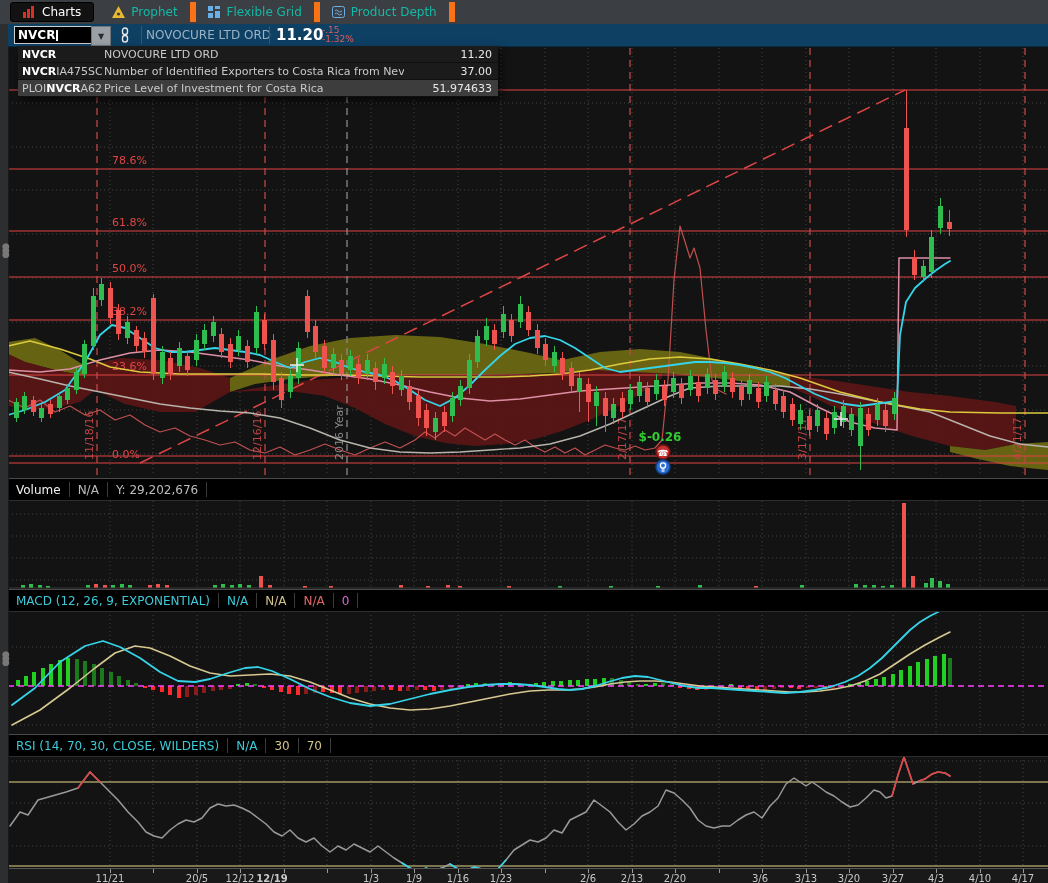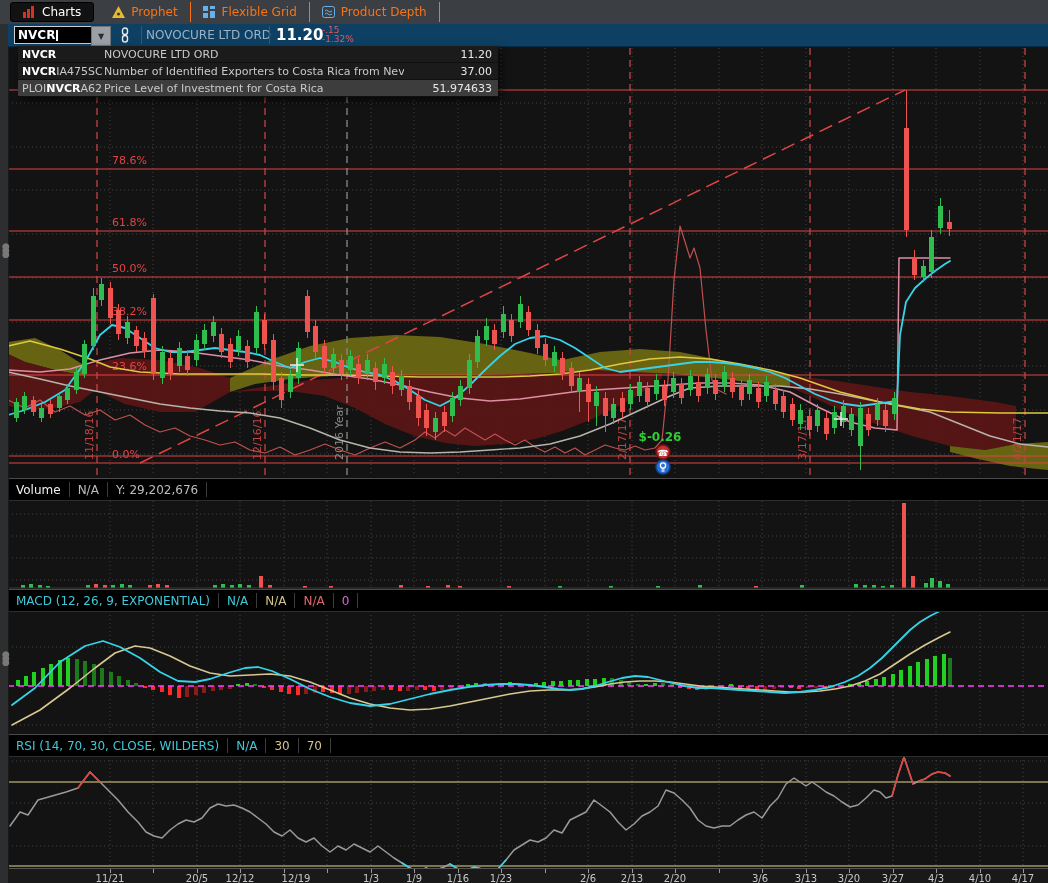--- a/index.html
+++ b/index.html
@@ -4,21 +4,21 @@
 <style>
   html,body{margin:0;padding:0;background:#131313;width:1048px;height:883px;overflow:hidden;
     font-family:"DejaVu Sans","Liberation Sans",sans-serif;}
   .abs{position:absolute;}
   #stage{position:relative;width:1048px;height:883px;background:#131313;}
   
   #leftstrip{left:0;top:0;width:8px;height:883px;background:#2c2e30;border-right:1px solid #1a1a1a;z-index:5;}
   .grip{position:absolute;left:2px;width:4px;color:#787878;font-size:9px;line-height:4px;letter-spacing:0;}
   
   #tabbar{left:0;top:0;width:1048px;height:24px;background:#3b3e42;z-index:6;display:flex;align-items:center;}
-  .tab{display:flex;align-items:center;gap:6px;height:20px;padding:0 12px;color:#f97316;font-size:12px;border-right:1px solid #f97316;cursor:default;}
+  .tab{display:flex;align-items:center;gap:6px;height:20px;padding:0 12px;color:#14b8a6;font-size:12px;border-right:6px solid #f97316;cursor:default;}
   .tab.active{background:#121212;border:1px solid #000;border-radius:3px;margin:0 6px 0 10px;height:18px;color:#fff;}
   .ticon{display:inline-block;width:13px;height:12px;position:relative;}
   
   #symrow{left:8px;top:24px;width:1040px;height:22px;background:#0e4064;z-index:6;border-bottom:1px solid #072b44;}
   #syminput{position:absolute;left:6px;top:2px;width:76px;height:16px;background:#000;border:1px solid #cfcfcf;color:#fff;
     font-size:12px;font-weight:bold;padding:0 3px;display:flex;align-items:center;}
   .caret{display:inline-block;width:2px;height:11px;background:#fff;margin-left:1px;}
   #combobtn{position:absolute;left:83px;top:2px;width:18px;height:18px;background:#9aa0a6;border:1px solid #6f757b;
     color:#2c2c2c;font-size:8px;display:flex;align-items:center;justify-content:center;}
   #linkicon{position:absolute;left:112px;top:3px;}
@@ -726,21 +726,21 @@
 
 <div id="xaxis" class="abs">
       <div class="xtick" style="left: 102px;"></div>
       <div class="xlab" style="left: 102px;">11/21</div>
       <div class="xtick" style="left: 145px;"></div>
       <div class="xtick" style="left: 189px;"></div>
       <div class="xlab" style="left: 189px;">20/5</div>
       <div class="xtick" style="left: 232px;"></div>
       <div class="xlab" style="left: 232px;">12/12</div>
       <div class="xtick" style="left: 276px;"></div>
-      <div class="xlab" style="left: 288px;">12/19</div>
+      <div class="xlab" style="left: 264px; font-weight: bold;">12/19</div>
       <div class="xtick" style="left: 319px;"></div>
       <div class="xtick" style="left: 363px;"></div>
       <div class="xlab" style="left: 363px;">1/3</div>
       <div class="xtick" style="left: 406px;"></div>
       <div class="xlab" style="left: 406px;">1/9</div>
       <div class="xtick" style="left: 450px;"></div>
       <div class="xlab" style="left: 450px;">1/16</div>
       <div class="xtick" style="left: 493px;"></div>
       <div class="xlab" style="left: 493px;">1/23</div>
       <div class="xtick" style="left: 537px;"></div>

